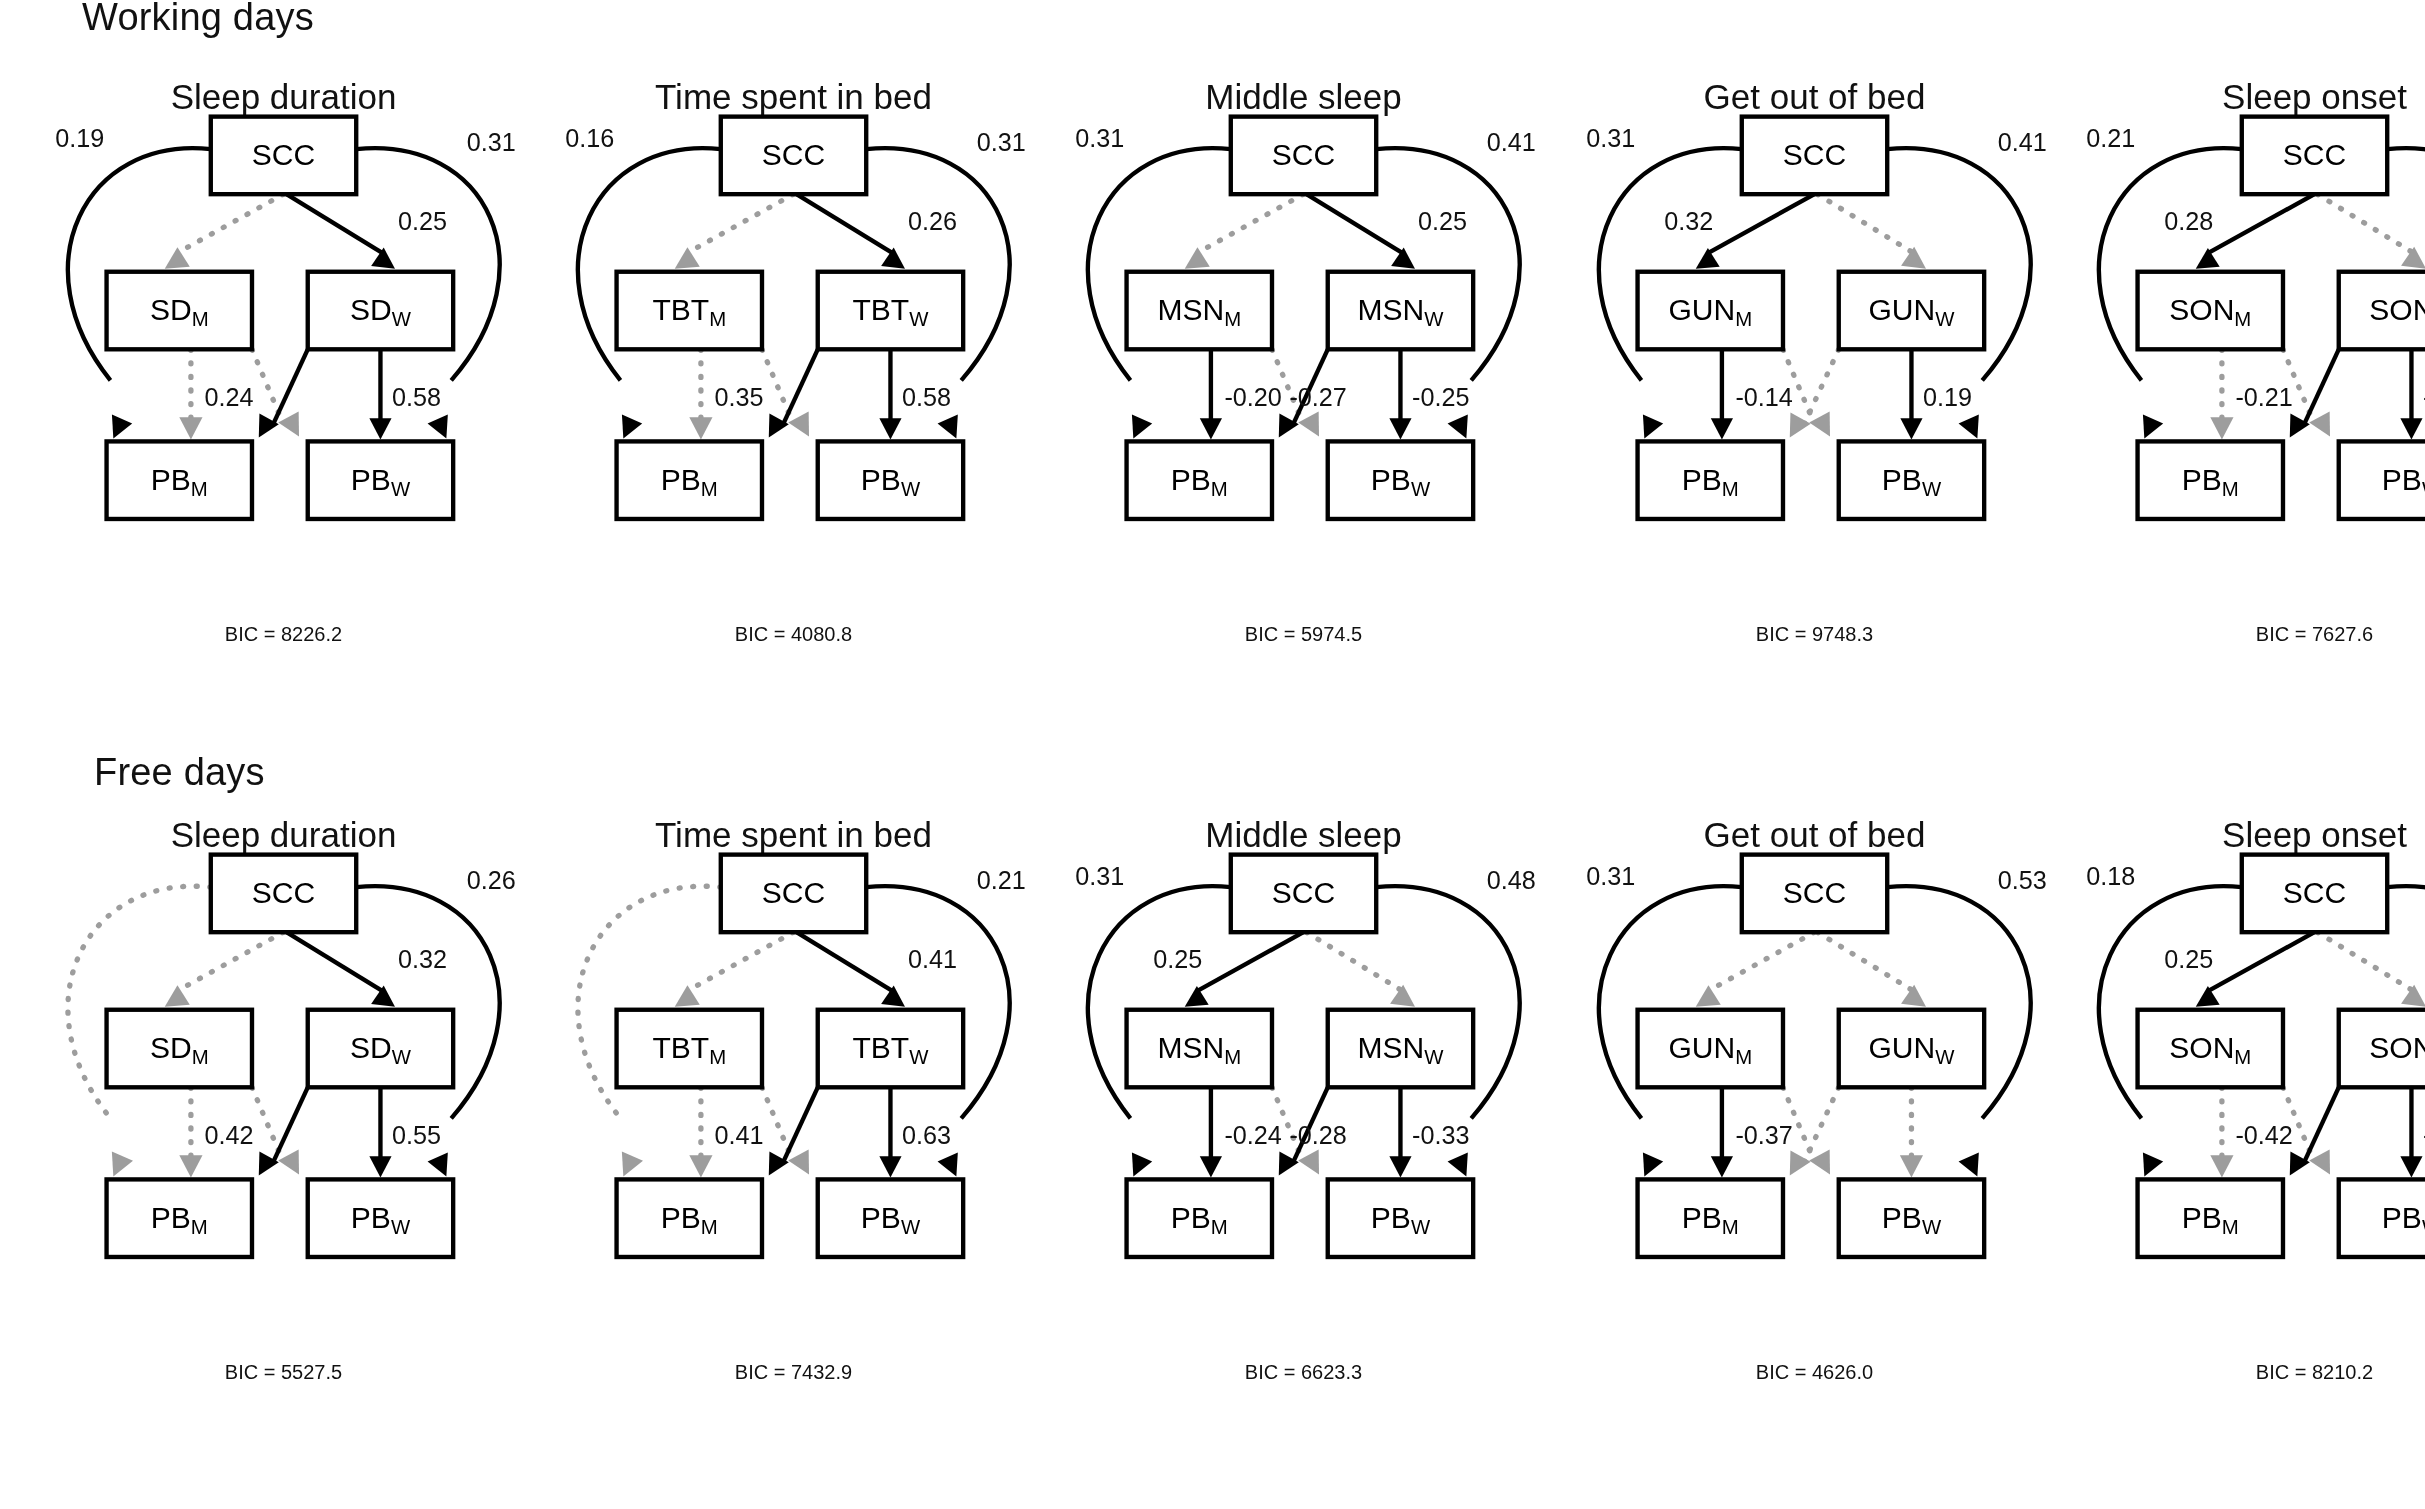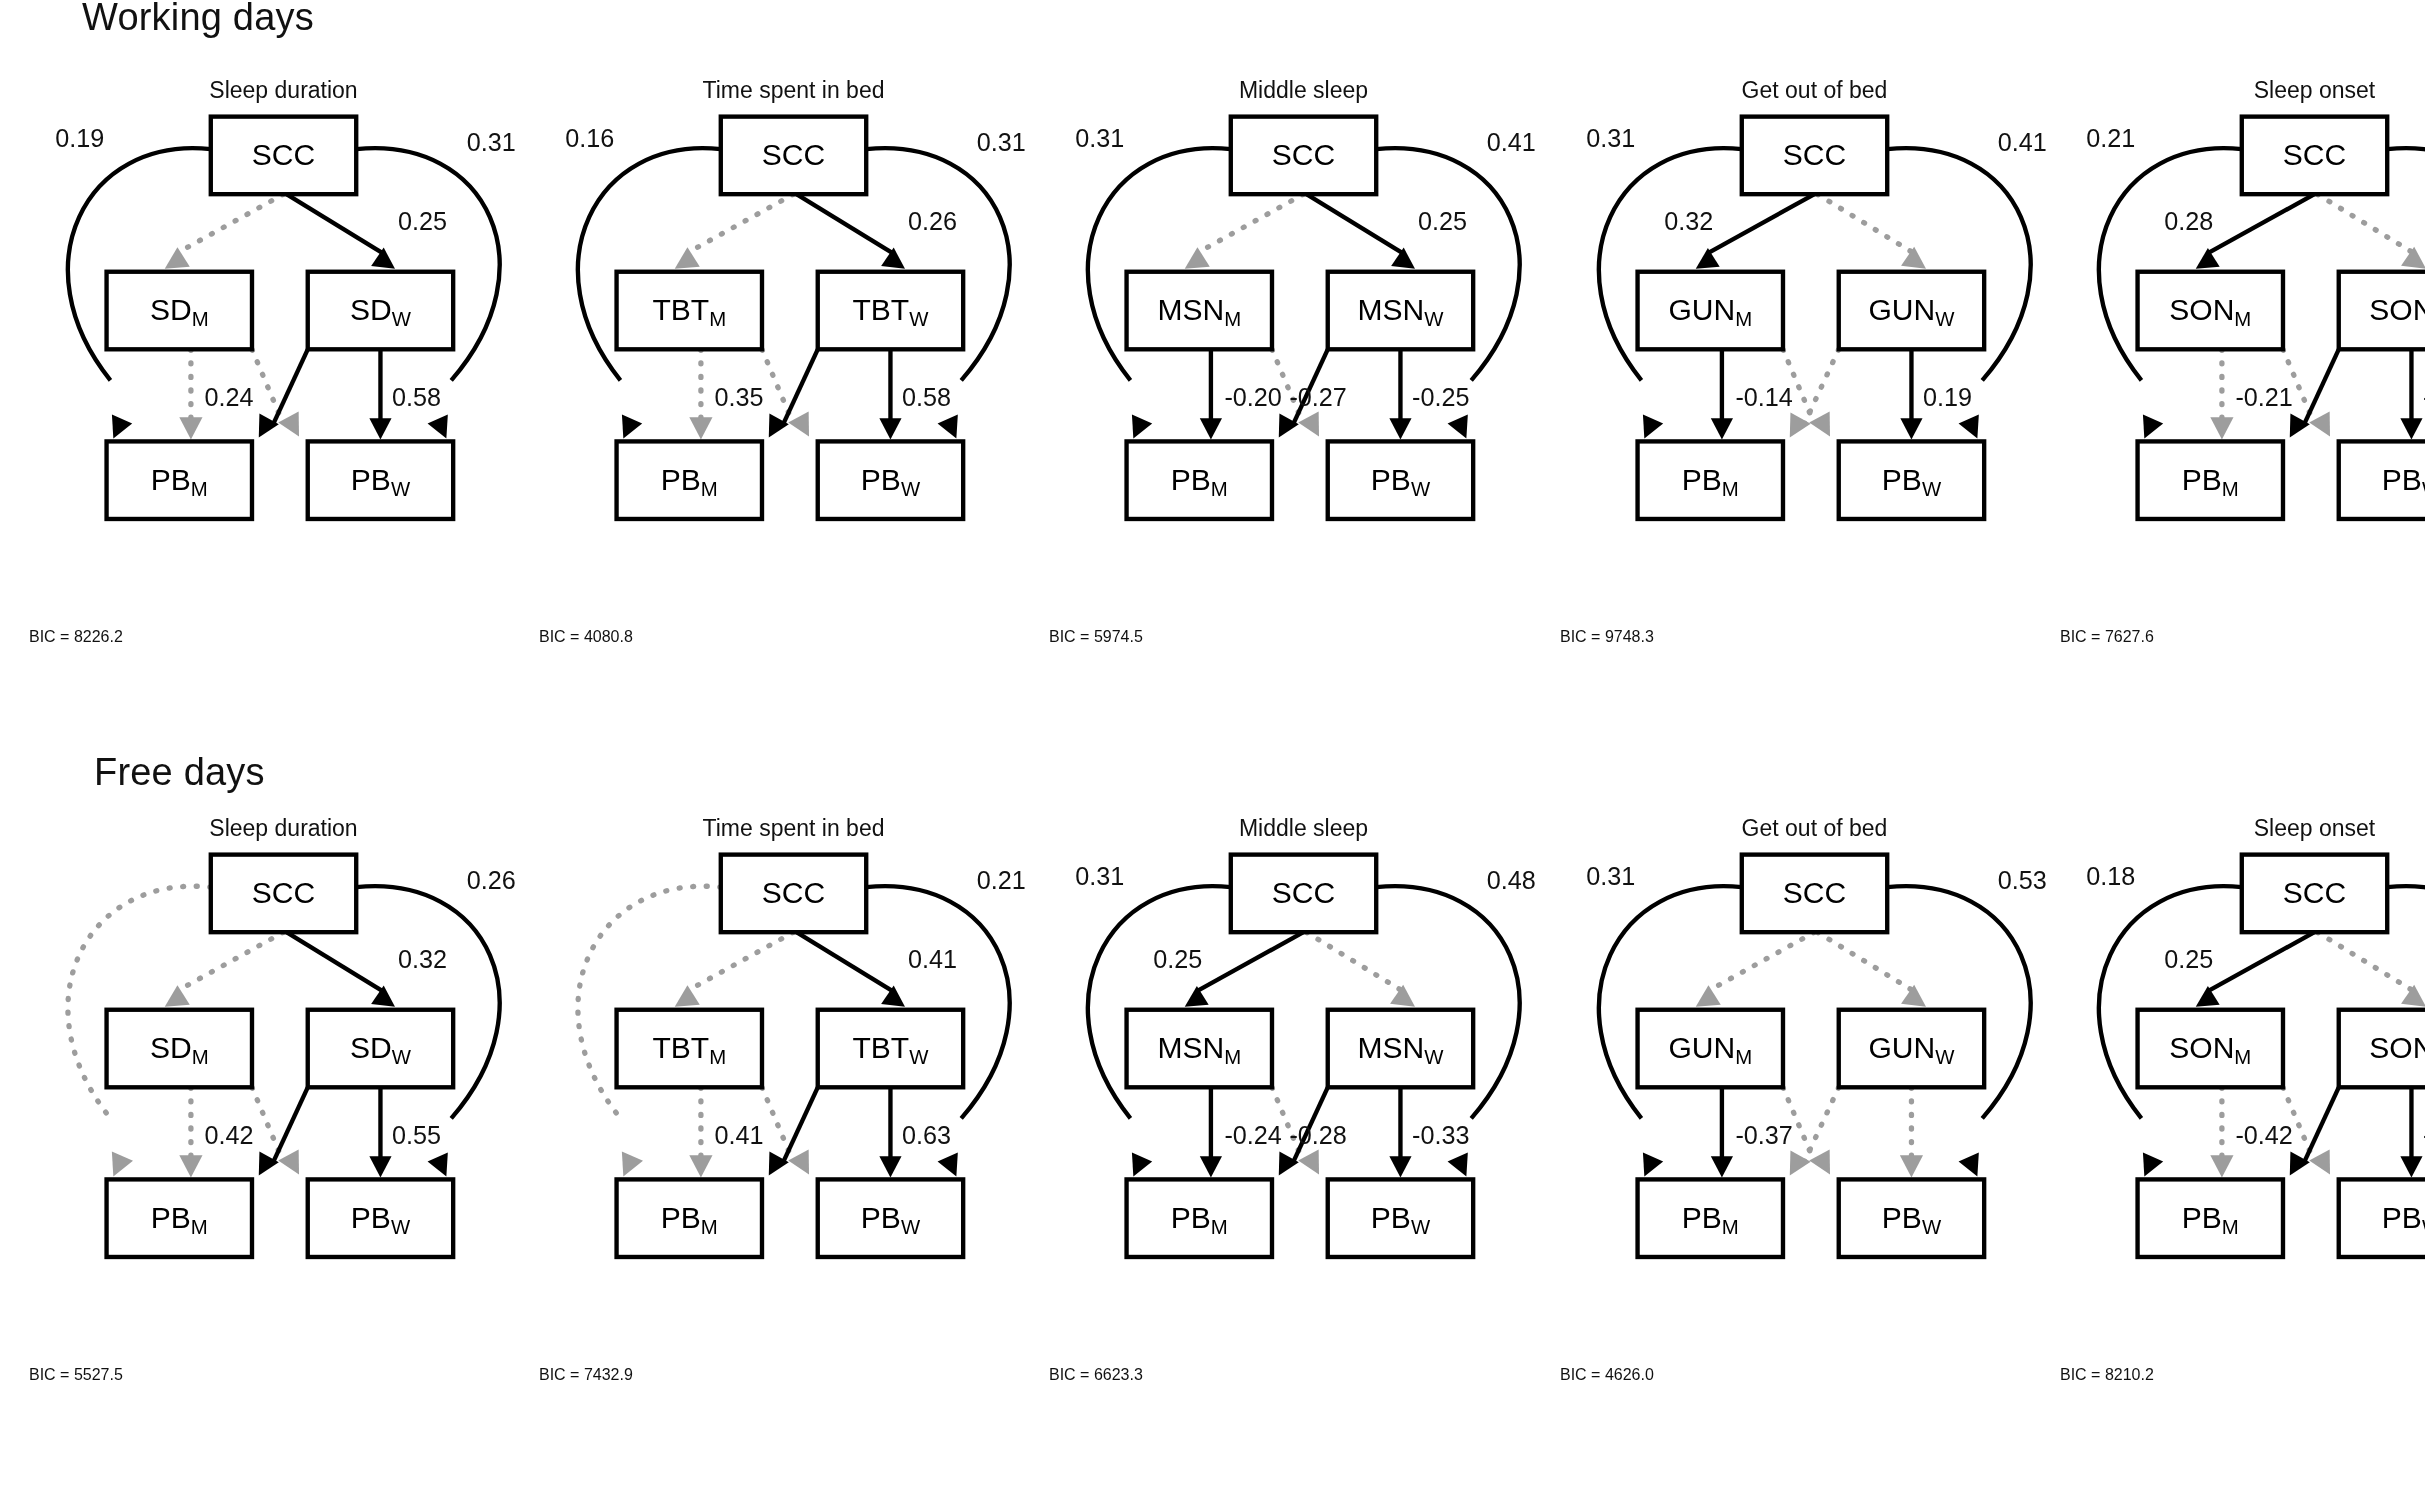--- a/index.html
+++ b/index.html
@@ -1,22 +1,22 @@
 <!DOCTYPE html>
 <html style="font-size:7.8px"><head>
 <meta charset="utf-8">
 <style>
   html,body{margin:0;padding:0;background:#fff;}
   body{width:2570px;height:1509px;font-family:"Liberation Sans",sans-serif;color:#000;position:relative;overflow:hidden;}
   .section-title{position:absolute;font-size:38px;font-weight:400;letter-spacing:0.2px;color:#111;}
   #sec0-title{left:82px;top:-3.9px;}
   #sec1-title{left:94px;top:751px;}
   .panel{position:absolute;width:509px;height:602px;}
-  .panel .ptitle{position:absolute;left:0;right:0;top:19.4px;text-align:center;font-size:23px;color:#111;white-space:nowrap;}
-  .panel .bic{position:absolute;left:0;right:0;bottom:13.6px;font-size:16px;color:#111;}
+  .panel .ptitle{position:absolute;left:0;right:0;top:19.4px;text-align:center;font-size:35px;color:#111;white-space:nowrap;}
+  .panel .bic{position:absolute;left:0;right:0;bottom:13.6px;text-align:center;font-size:20px;color:#111;}
   .panel svg{position:absolute;left:0;top:0;width:509px;height:602px;overflow:visible;}
   .nodebox{fill:#fff;stroke:#000;stroke-width:9;}
   .nodelbl{font-family:"Liberation Sans",sans-serif;font-size:62px;fill:#000;text-anchor:middle;dominant-baseline:middle;}
   .nodesub{font-size:42px;}
   .solid{fill:none;stroke:#000;stroke-width:9;stroke-linecap:butt;}
   .dotted{fill:none;stroke:#9d9d9d;stroke-width:11;stroke-linecap:round;stroke-dasharray:2 26;}
   .plabel{font-family:"Liberation Sans",sans-serif;font-size:52px;fill:#111;}
 </style>
 </head>
 <body>

